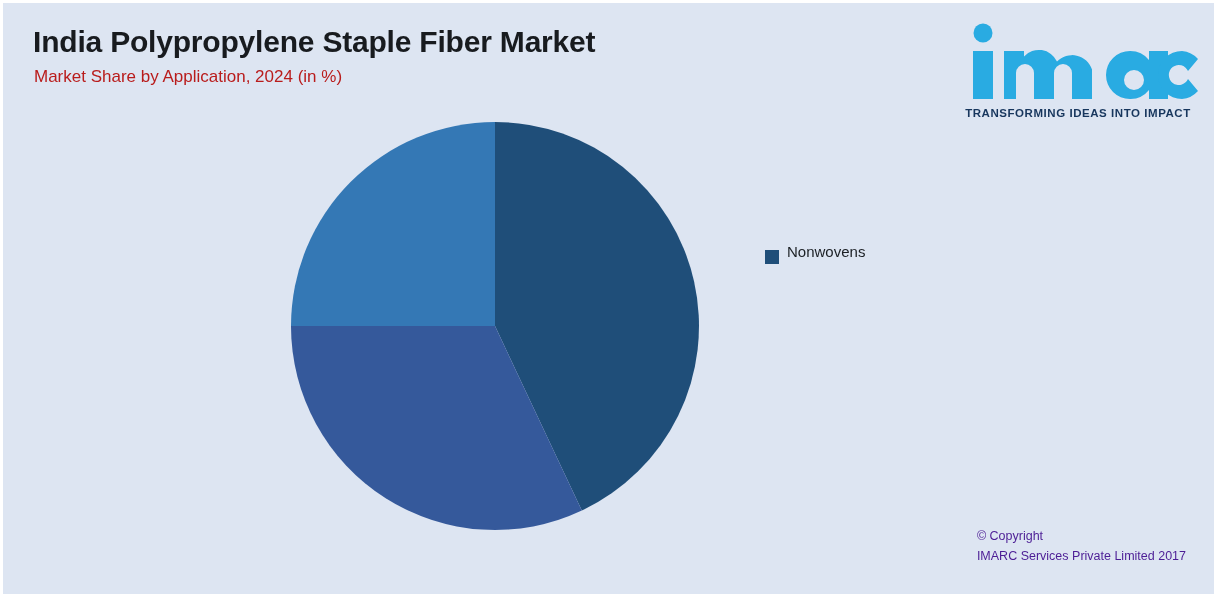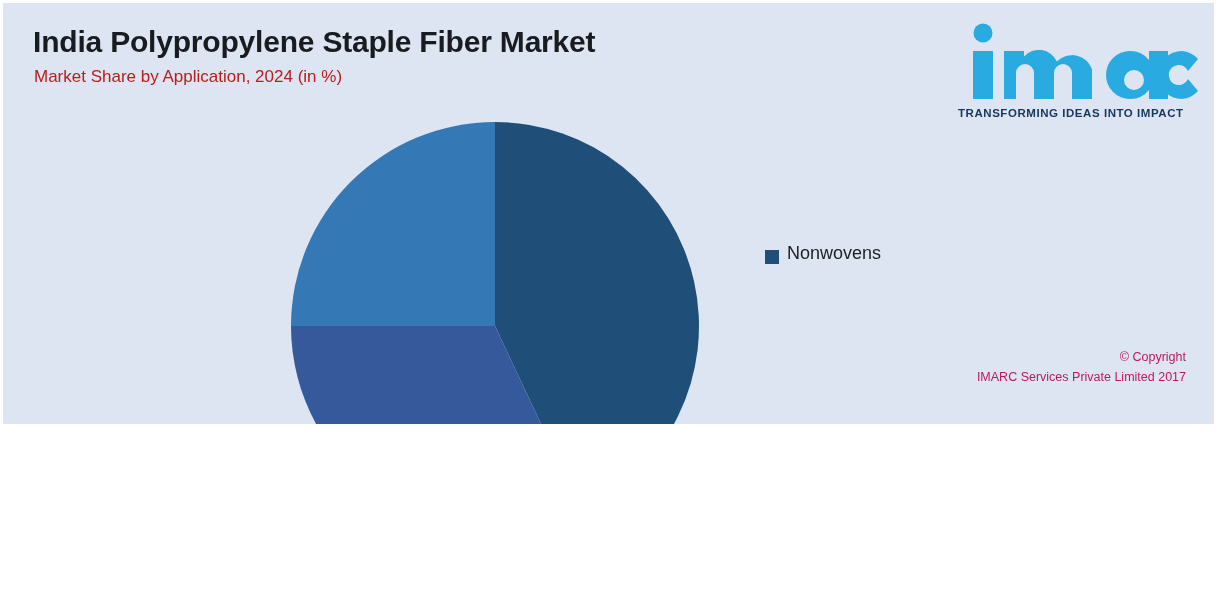--- a/index.html
+++ b/index.html
@@ -11,21 +11,21 @@
     width: 1217px;
     height: 597px;
     font-family: "Liberation Sans", sans-serif;
     overflow: hidden;
   }
   .figure {
     position: absolute;
     left: 3px;
     top: 3px;
     width: 1211px;
-    height: 421px;
+    height: 591px;
     background: #dde5f2;
     overflow: hidden;
   }
   .title {
     position: absolute;
     left: 30px;
     top: 22px;
     font-size: 30px;
     font-weight: bold;
     color: #181b1f;
@@ -54,21 +54,21 @@
     left: 0;
     top: 0;
     width: 240px;
     height: 78px;
   }
   .logo-tag {
     position: absolute;
     left: 0;
     top: 86px;
     width: 240px;
-    text-align: left;
+    text-align: center;
     font-size: 11.5px;
     font-weight: bold;
     color: #17365d;
     letter-spacing: 0.55px;
     white-space: nowrap;
   }
   
   .pie-wrap {
     position: absolute;
     left: 285px;
@@ -91,32 +91,32 @@
     position: absolute;
     left: 0;
     top: 7px;
     width: 14px;
     height: 14px;
   }
   .legend-label {
     position: absolute;
     left: 22px;
     top: 0;
-    font-size: 18px;
+    font-size: 15px;
     color: #1b1f24;
     white-space: nowrap;
   }
   
   .copyright {
     position: absolute;
     right: 28px;
-    bottom: 37px;
-    text-align: right;
+    bottom: 28px;
+    text-align: left;
     font-size: 12.5px;
-    color: #be185d;
+    color: #4c1d95;
     line-height: 1.55;
   }
   .copyright div { white-space: nowrap; }
 </style>
 </head>
 <body>
 
 <div class="figure">
 
   <div class="title">India Polypropylene Staple Fiber Market</div>

